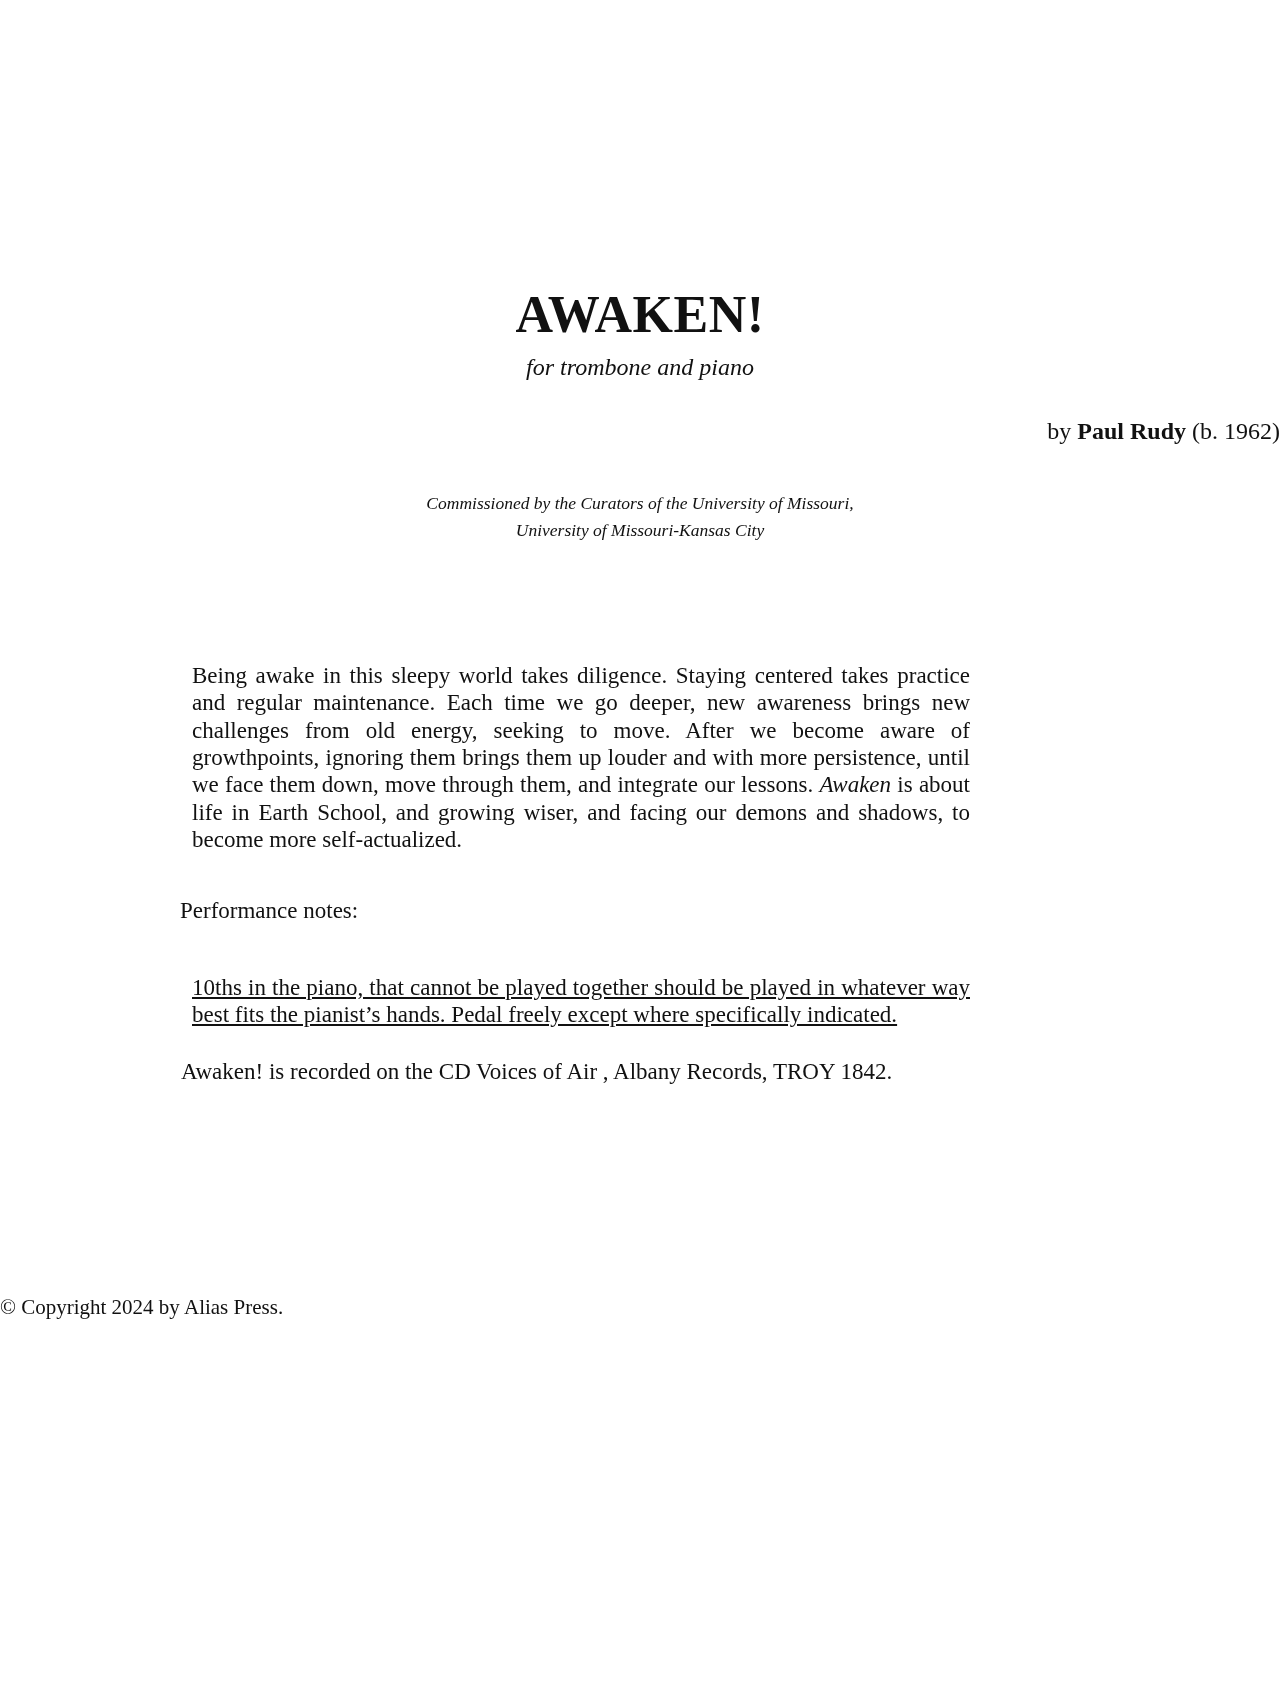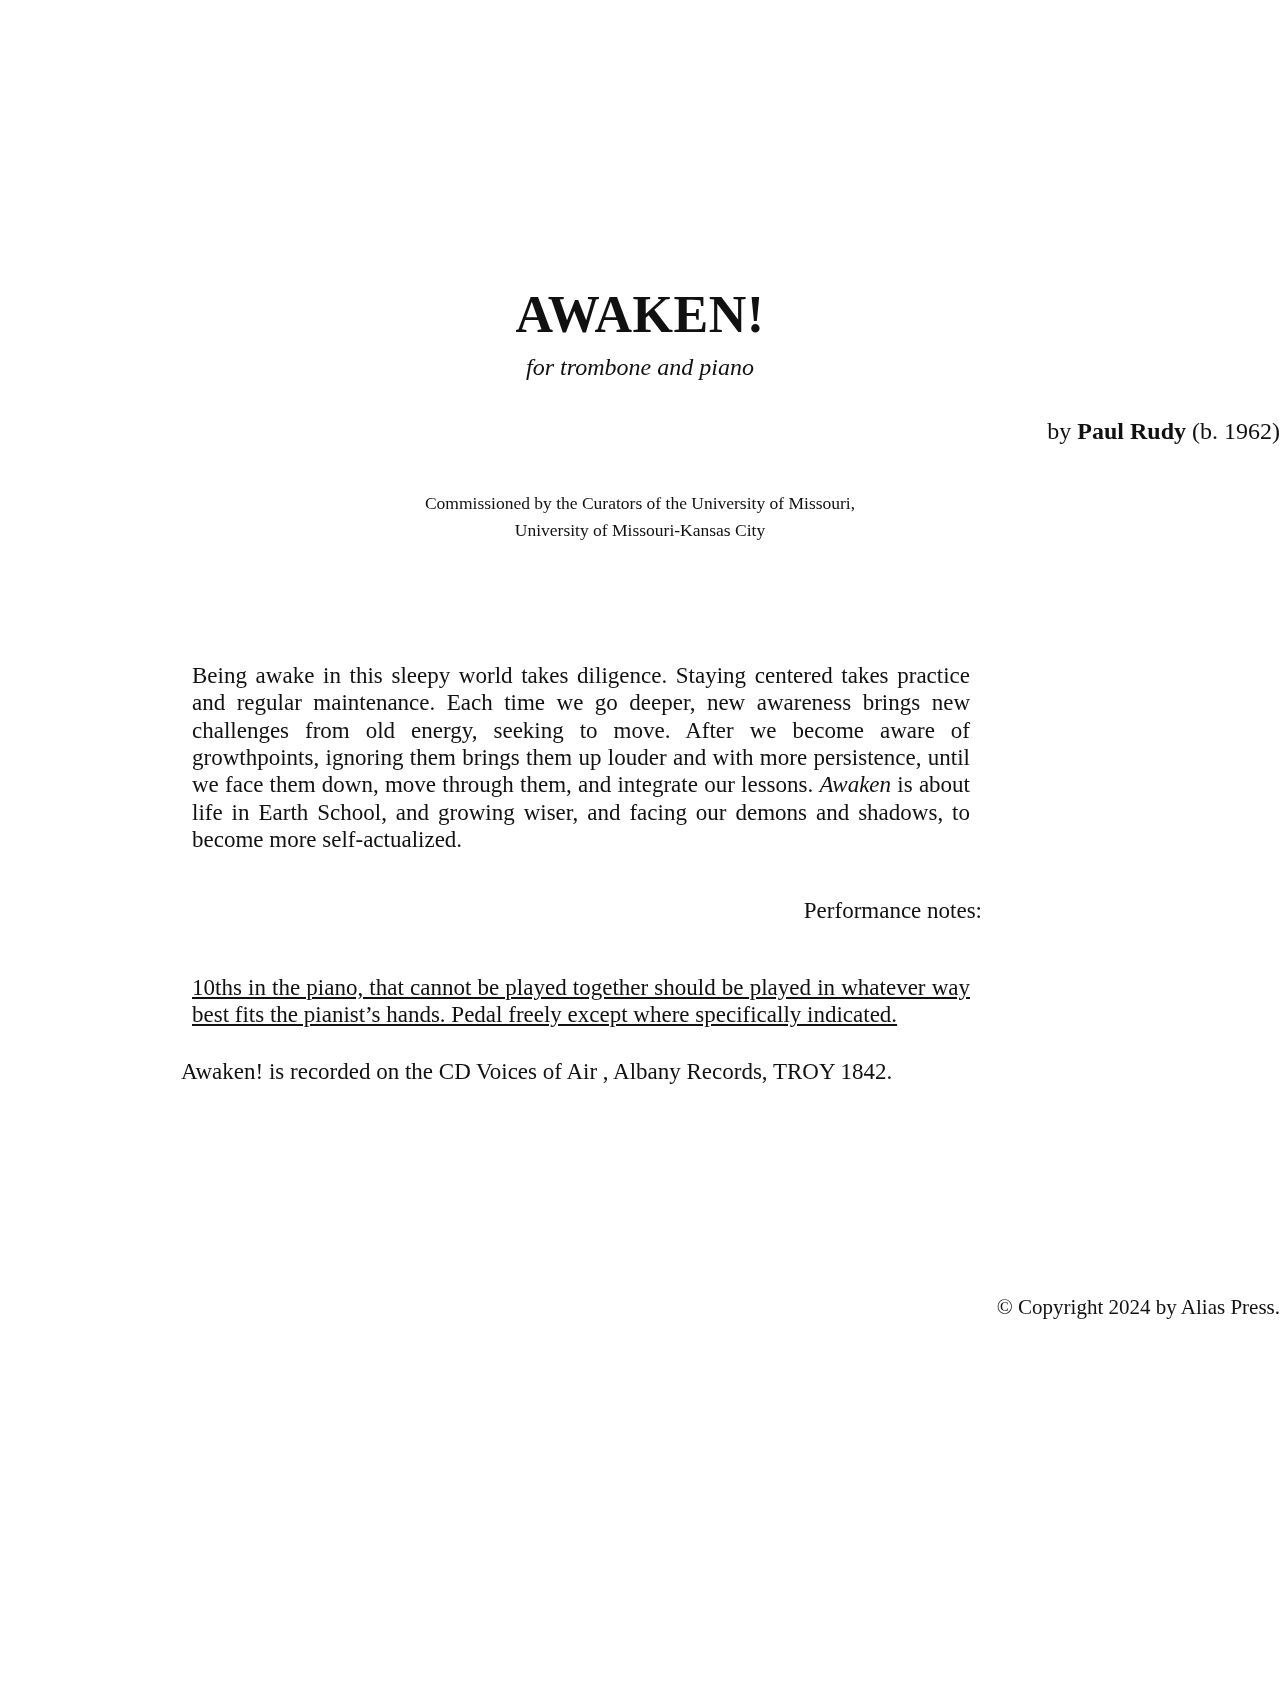--- a/index.html
+++ b/index.html
@@ -44,20 +44,21 @@
     margin: 36px 0 0 0;
     line-height: 1.2;
     text-align: right;
   }
   .byline .composer {
     font-weight: bold;
   }
   .dedication {
     margin: 44px 0 0 0;
     font-size: 17.5px;
+    font-style: italic;
     line-height: 1.52;
   }
   .dedication div { white-space: nowrap; }
 
   
   .body-area {
     position: absolute;
     left: 180px;
     top: 650px;
     width: 802px;
@@ -66,21 +67,21 @@
     font-size: 23px;
     line-height: 1.19;
     text-align: justify;
     text-justify: inter-word;
     margin: 12px;
   }
   p.prose .work-title { font-style: italic; }
 
   .section-heading {
     font-size: 23px;
-    text-align: right;
+    text-align: left;
     margin: 0;
     line-height: 1.19;
   }
 
   .perf-heading-wrap {
     position: absolute;
     left: 180px;
     top: 897px;
     width: 802px;
   }
@@ -103,21 +104,21 @@
     text-align: left;
     margin: 1px;
   }
 
   
   .footer {
     position: absolute;
     left: 0;
     right: 0;
     top: 1295px;
-    text-align: right;
+    text-align: left;
     font-size: 21px;
     line-height: 1.2;
   }
 </style>
 </head>
 <body>
 
 <div class="page">
 
   <div class="title-block">

